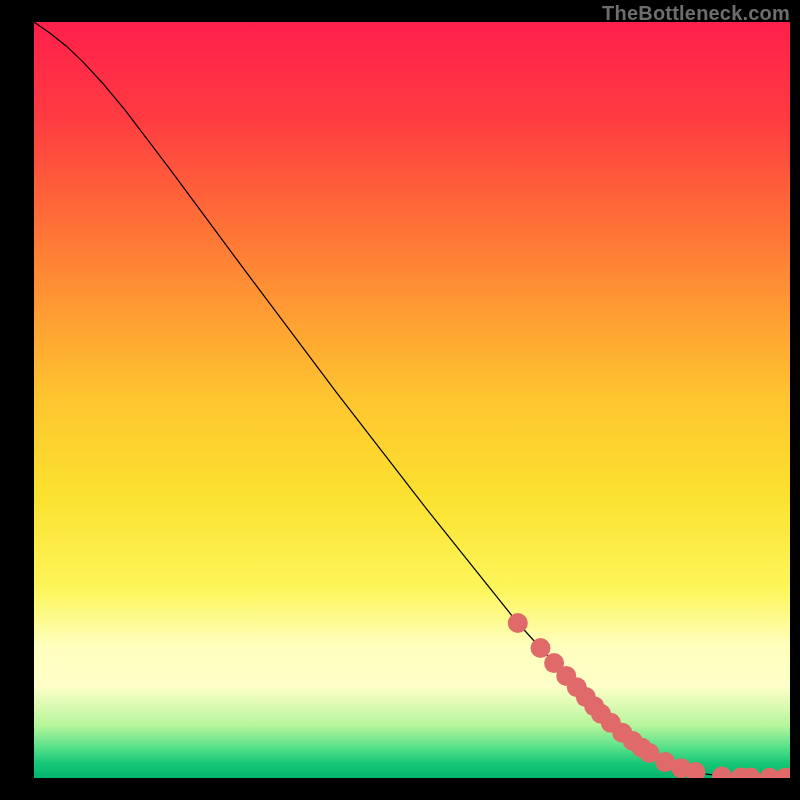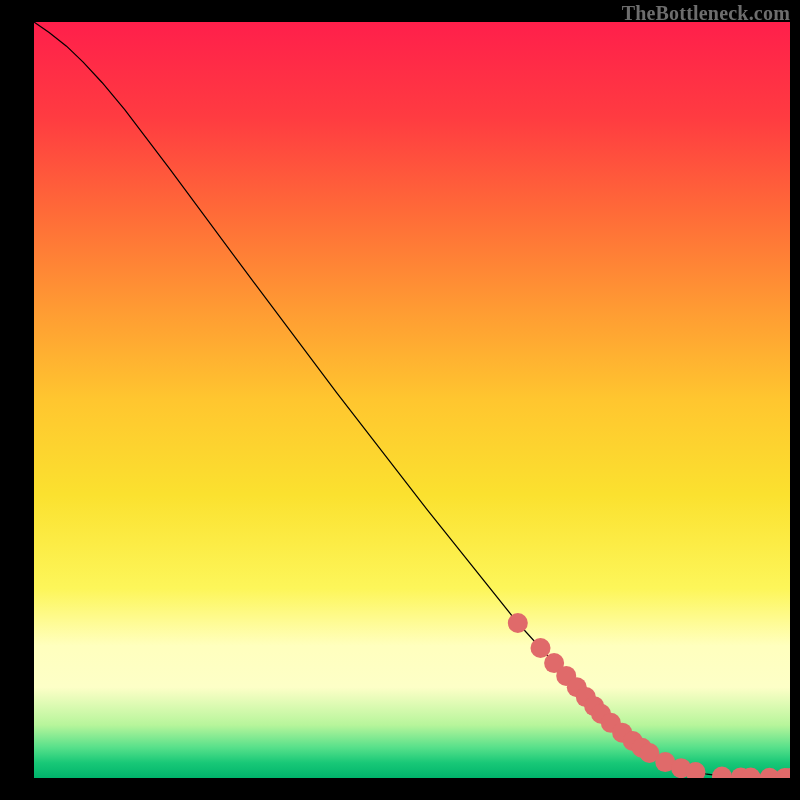--- a/index.html
+++ b/index.html
@@ -14,21 +14,21 @@
     position: absolute;
     left: 34px;
     top: 22px;
     width: 756px;
     height: 756px;
   }
   .attribution {
     position: absolute;
     top: 2px;
     right: 10px;
-    font-family: Liberation Serif, serif;
+    font-family: Liberation Sans, sans-serif;
     font-size: 20px;
     font-weight: 600;
     color: #6d6d6d;
     letter-spacing: 0.2px;
   }
 </style>
 </head>
 <body>
 
 <div class="wrap">

